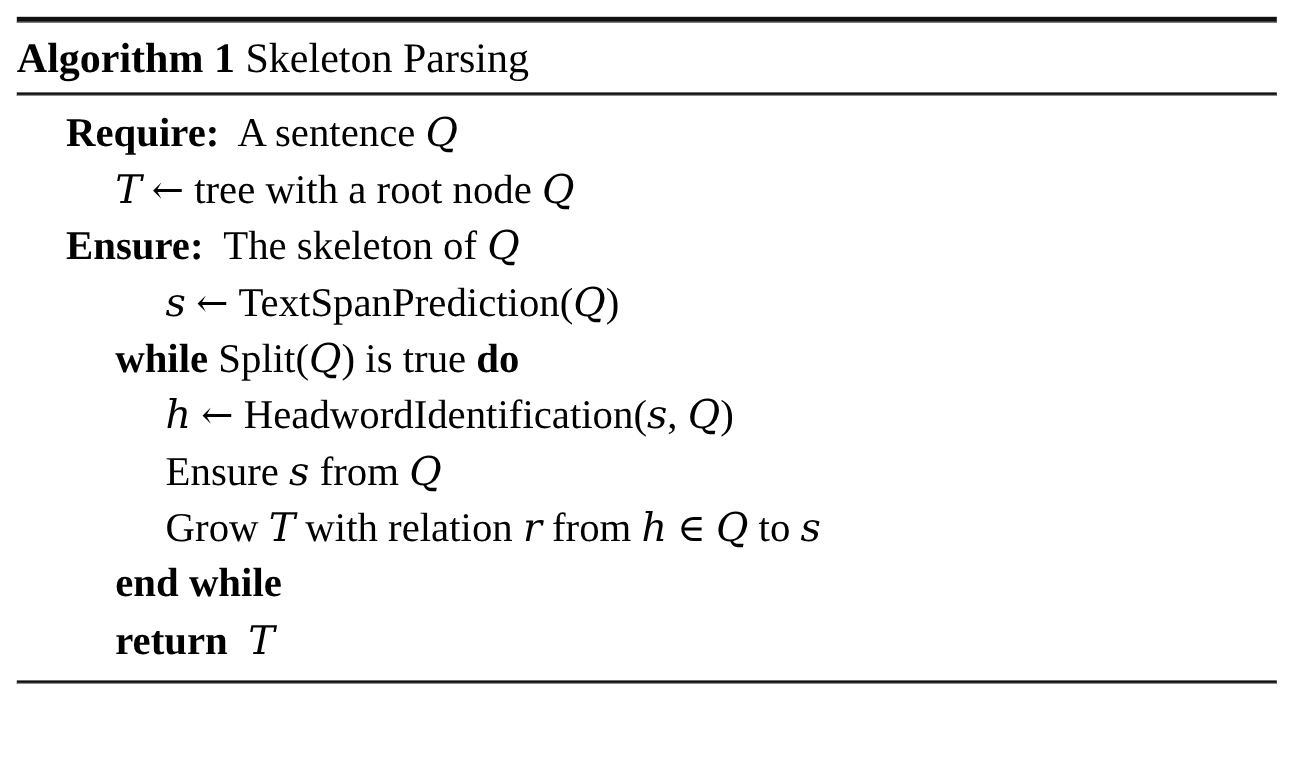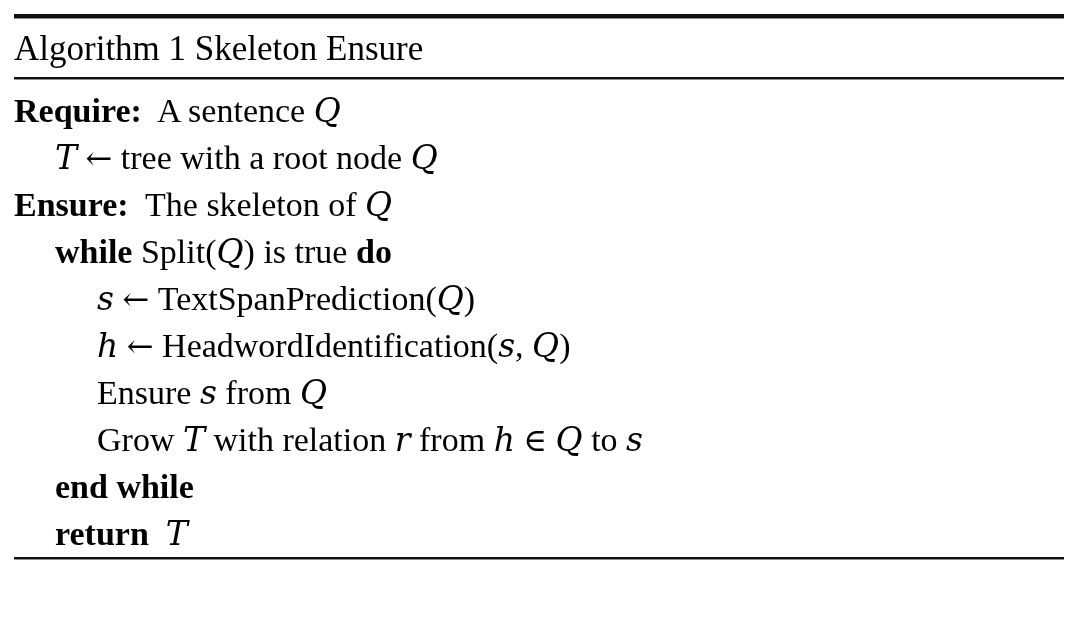--- a/index.html
+++ b/index.html
@@ -42,29 +42,31 @@
   }
 
   
   .algo-caption {
     font-size: 35px;
     line-height: 50px;
     padding: 5px 0 3px 0;
     white-space: nowrap;
   }
   .algo-caption .caption-label {
-    font-weight: normal;
+    font-weight: bold;
   }
   .algo-caption .caption-title {
     font-weight: normal;
   }
 
   
   .algo-body {
     padding-top: 7px;
+    padding-bottom: 10px;
+    margin-left: 41px;
   }
   .algo-line {
     font-size: 34px;
     line-height: 47px;
     white-space: nowrap;
     height: 47px;
   }
   .indent-0 { padding-left: 0px; }
   .indent-1 { padding-left: 41px; }
   .indent-2 { padding-left: 83px; }
@@ -87,45 +89,45 @@
   }
 </style>
 </head>
 <body>
 
 <div class="algorithm-float">
 
   <div class="rule rule-top"></div>
 
   <div class="algo-caption">
-    <span class="caption-label">Algorithm 1</span><span class="roman"> </span><span class="caption-title">Skeleton Ensure</span>
+    <span class="caption-label">Algorithm 1</span><span class="roman"> </span><span class="caption-title">Skeleton Parsing</span>
   </div>
 
   <div class="rule rule-mid"></div>
 
   <div class="algo-body">
 
     <div class="algo-line indent-0">
       <span class="kw">Require:</span><span>&nbsp; </span><span class="roman">A sentence</span><span>&nbsp;</span><span class="mathvar">Q</span>
     </div>
 
     <div class="algo-line indent-1">
       <span class="mathvar">T</span><span>&nbsp;</span><span class="mathop">←</span><span>&nbsp;</span><span class="roman">tree with a root node</span><span>&nbsp;</span><span class="mathvar">Q</span>
     </div>
 
     <div class="algo-line indent-0">
       <span class="kw">Ensure:</span><span>&nbsp; </span><span class="roman">The skeleton of</span><span>&nbsp;</span><span class="mathvar">Q</span>
     </div>
 
+    <div class="algo-line indent-2">
+      <span class="mathvar">s</span><span>&nbsp;</span><span class="mathop">←</span><span>&nbsp;</span><span class="roman">TextSpanPrediction</span><span class="roman">(</span><span class="mathvar">Q</span><span class="roman">)</span>
+    </div>
+
     <div class="algo-line indent-1">
       <span class="kw">while</span><span>&nbsp;</span><span class="roman">Split</span><span class="roman">(</span><span class="mathvar">Q</span><span class="roman">)</span><span>&nbsp;</span><span class="roman">is true</span><span>&nbsp;</span><span class="kw">do</span>
-    </div>
-
-    <div class="algo-line indent-2">
-      <span class="mathvar">s</span><span>&nbsp;</span><span class="mathop">←</span><span>&nbsp;</span><span class="roman">TextSpanPrediction</span><span class="roman">(</span><span class="mathvar">Q</span><span class="roman">)</span>
     </div>
 
     <div class="algo-line indent-2">
       <span class="mathvar">h</span><span>&nbsp;</span><span class="mathop">←</span><span>&nbsp;</span><span class="roman">HeadwordIdentification</span><span class="roman">(</span><span class="mathvar">s</span><span class="roman">,</span><span>&nbsp;</span><span class="mathvar">Q</span><span class="roman">)</span>
     </div>
 
 
     <div class="algo-line indent-2">
       <span class="roman">Ensure</span><span>&nbsp;</span><span class="mathvar">s</span><span>&nbsp;</span><span class="roman">from</span><span>&nbsp;</span><span class="mathvar">Q</span>
     </div>

